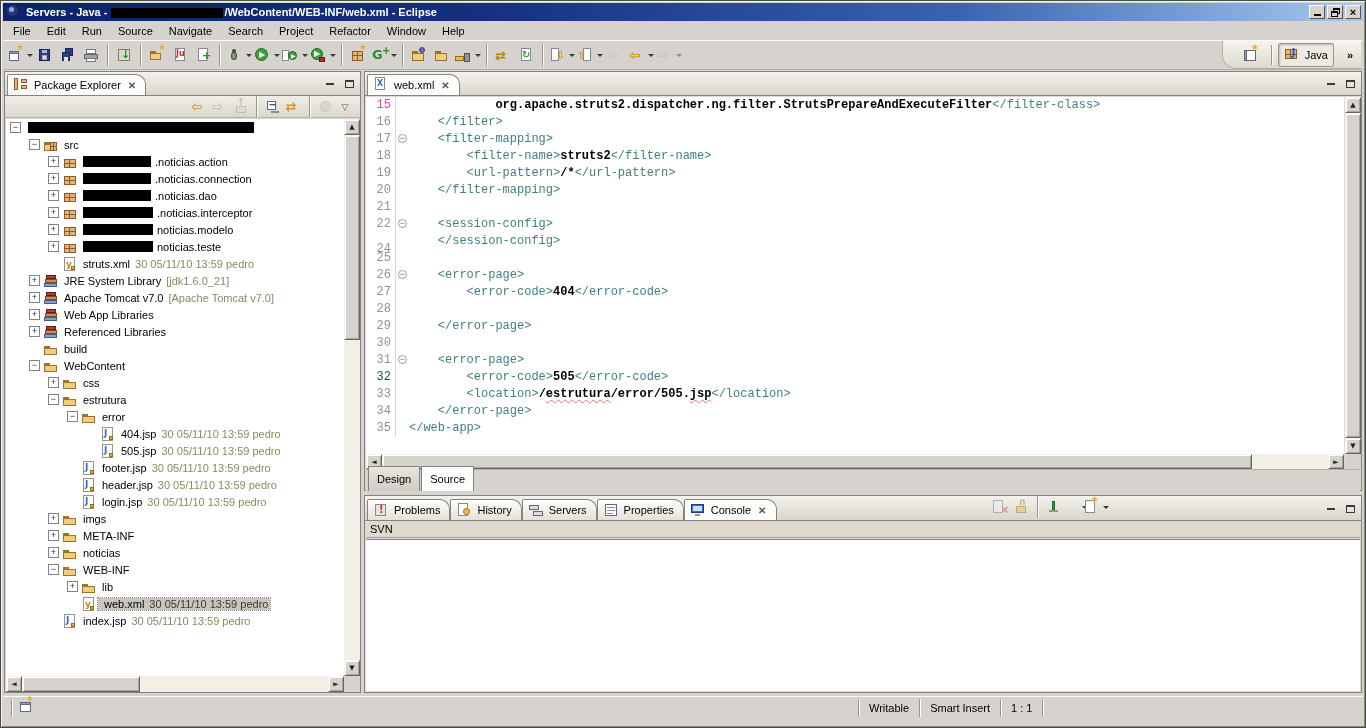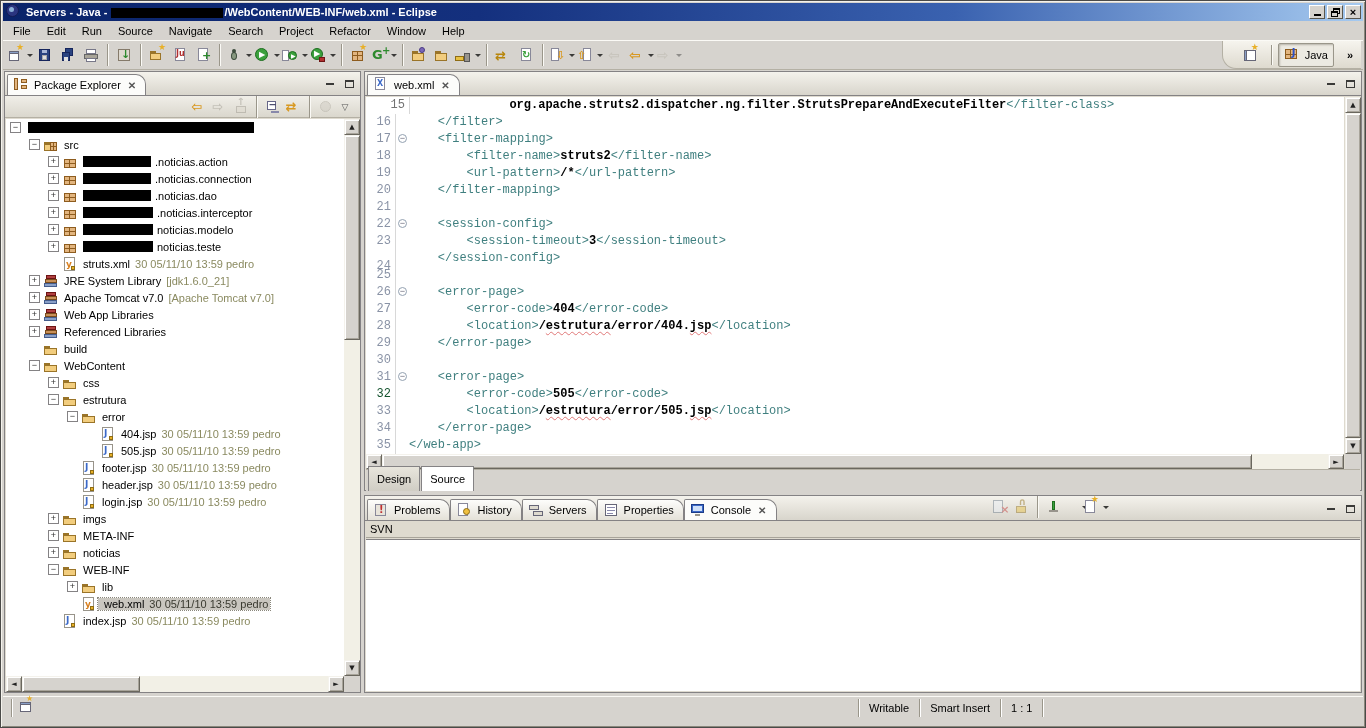--- a/index.html
+++ b/index.html
@@ -704,21 +704,21 @@
         <span class="mmb">
             <span class="bar"></span>
           </span>
         <span class="mmb">
             <span class="box"></span>
           </span>
       </span>
     </div>
     <div class="codearea" id="code">
         <div class="cl">
-          <span class="ln" style="color: #737373; margin-left: 14px;">15</span>
+          <span class="ln" style="color: #ec4899;">15</span>
           <span class="fold"></span>
           <span class="ct"><span class="xv">            org.apache.struts2.dispatcher.ng.filter.StrutsPrepareAndExecuteFilter</span><span class="xt">&lt;/filter-class&gt;</span></span>
         </div>
         <div class="cl">
           <span class="ln" style="color: rgb(138, 147, 166);">16</span>
           <span class="fold"></span>
           <span class="ct"><span class="xt">    &lt;/filter&gt;</span></span>
         </div>
         <div class="cl">
           <span class="ln" style="color: rgb(138, 147, 166);">17</span>
@@ -748,25 +748,20 @@
           <span class="ct"></span>
         </div>
         <div class="cl">
           <span class="ln" style="color: rgb(138, 147, 166);">22</span>
           <span class="fold">
             <span class="foldc">−</span>
           </span>
           <span class="ct"><span class="xt">    &lt;session-config&gt;</span></span>
         </div>
         <div class="cl">
-          <span class="ln" style="color: rgb(138, 147, 166);">23</span>
-          <span class="fold"></span>
-          <span class="ct"><span class="xt">        &lt;session-timeout&gt;</span><span class="xv">3</span><span class="xt">&lt;/session-timeout&gt;</span></span>
-        </div>
-        <div class="cl">
           <span class="ln" style="color: rgb(138, 147, 166); margin-top: 8px;">24</span>
           <span class="fold"></span>
           <span class="ct"><span class="xt">    &lt;/session-config&gt;</span></span>
         </div>
         <div class="cl">
           <span class="ln" style="color: rgb(138, 147, 166);">25</span>
           <span class="fold"></span>
           <span class="ct"></span>
         </div>
         <div class="cl">
@@ -777,21 +772,20 @@
           <span class="ct"><span class="xt">    &lt;error-page&gt;</span></span>
         </div>
         <div class="cl">
           <span class="ln" style="color: rgb(138, 147, 166);">27</span>
           <span class="fold"></span>
           <span class="ct"><span class="xt">        &lt;error-code&gt;</span><span class="xv">404</span><span class="xt">&lt;/error-code&gt;</span></span>
         </div>
         <div class="cl">
           <span class="ln" style="color: rgb(138, 147, 166);">28</span>
           <span class="fold"></span>
-          <span class="ct"><span class="xt">        &lt;location&gt;</span><span class="xv">/</span><span class="xv sq">estrutura</span><span class="xv">/error/404.</span><span class="xv sq">jsp</span><span class="xt">&lt;/location&gt;</span></span>
         </div>
         <div class="cl">
           <span class="ln" style="color: rgb(138, 147, 166);">29</span>
           <span class="fold"></span>
           <span class="ct"><span class="xt">    &lt;/error-page&gt;</span></span>
         </div>
         <div class="cl">
           <span class="ln" style="color: rgb(138, 147, 166);">30</span>
           <span class="fold"></span>
           <span class="ct"></span>

